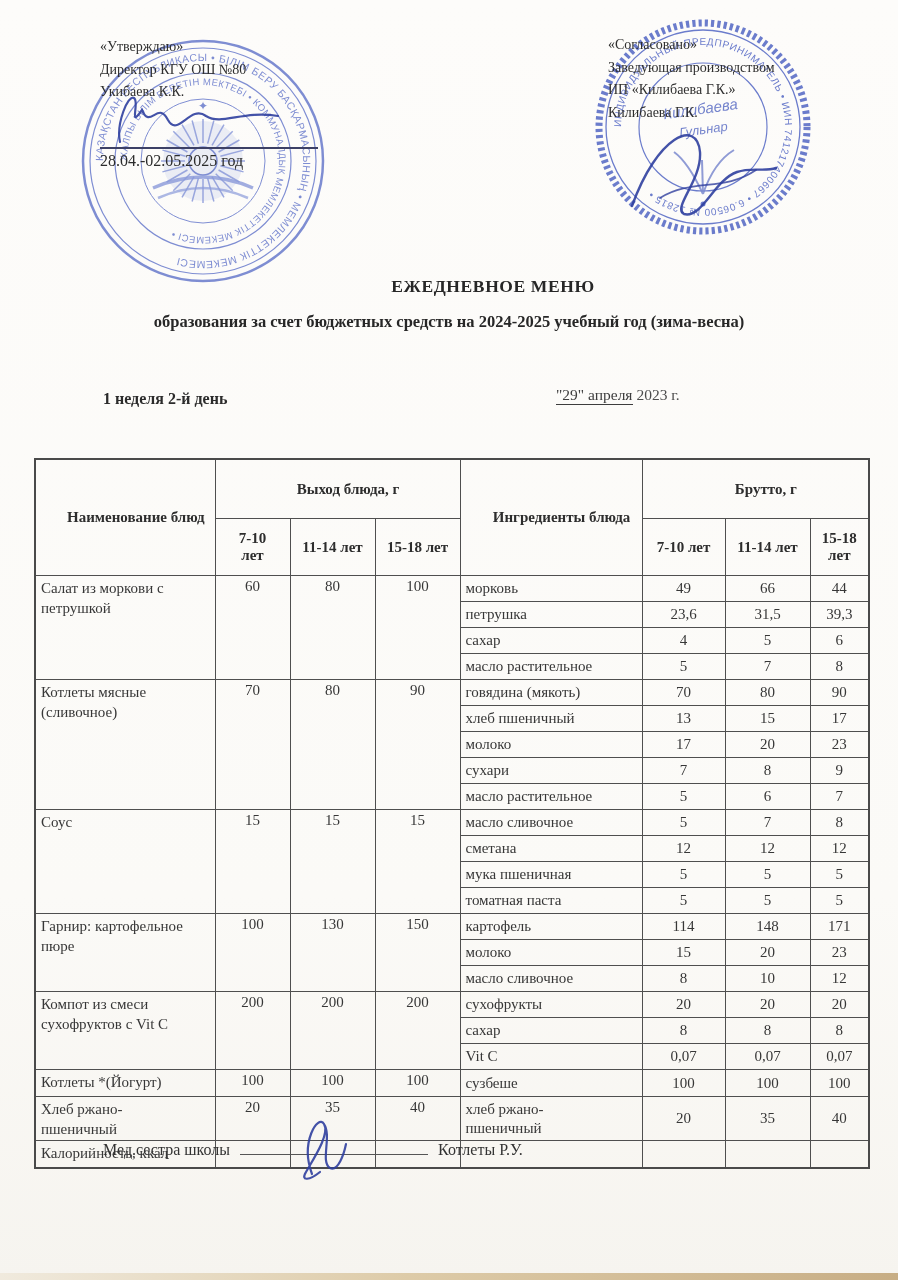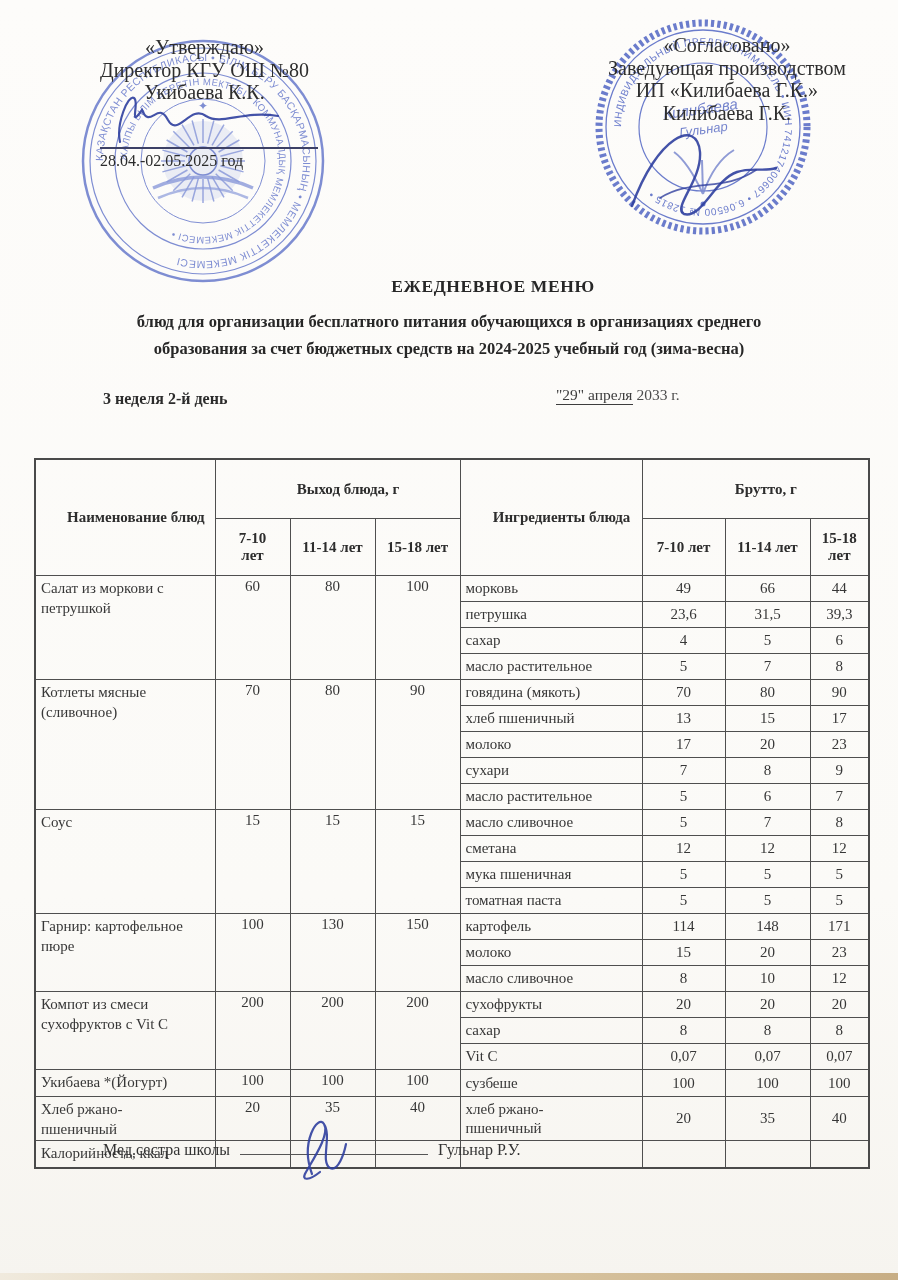--- a/index.html
+++ b/index.html
@@ -11,21 +11,21 @@
     overflow:hidden;
     font-family:"Liberation Serif","DejaVu Serif",serif;
     color:#3b3b3b;
   }
   .photo-edge{
     position:absolute;left:0;bottom:0;width:100%;height:7px;
     background:linear-gradient(90deg,#efe8da 0%,#d9c49c 45%,#bfa172 100%);
     opacity:.85;
   }
   
-  .corner-block{position:absolute;z-index:3;font-size:20px;line-height:22.5px;color:#2e2e2e;text-align:center;}
+  .corner-block{position:absolute;z-index:3;font-size:14px;line-height:22.5px;color:#2e2e2e;}
   .corner-block .line{white-space:nowrap;}
   #approve-block{left:100px;top:36px;}
   #agree-block{left:608px;top:34px;}
   .sig-rule{position:absolute;z-index:4;background:#3c4066;height:2px;}
   #approve-rule{left:100px;top:147px;width:218px;}
   #approve-date{position:absolute;left:100px;top:152px;z-index:4;font-size:16px;color:#2c2c2c;white-space:nowrap;}
   
   .stamp{position:absolute;z-index:1;}
   #stamp-left{left:68px;top:26px;opacity:.8;}
   #stamp-right{left:588px;top:12px;opacity:.85;}
@@ -165,26 +165,25 @@
   <svg class="signature" id="sig-manager" width="200" height="115" viewBox="0 0 200 115">
     <path d="M30,96 C55,26 95,8 98,42 C100,70 70,98 82,104 C100,109 112,70 135,62 C150,57 162,62 174,58" fill="none" stroke="#2f3f9e" stroke-width="2.4" stroke-linecap="round" opacity="0.9"></path>
     <path d="M58,88 C90,68 122,82 154,60" fill="none" stroke="#2f3f9e" stroke-width="1.8" stroke-linecap="round" opacity="0.8"></path>
   </svg>
   <svg class="signature" id="sig-nurse" width="90" height="78" viewBox="0 0 90 78">
     <path d="M34,66 C22,34 40,6 46,16 C52,26 36,50 28,64 C22,74 32,72 42,64 M46,16 C54,28 42,54 52,60 C60,64 66,46 68,36" fill="none" stroke="#2f3f9e" stroke-width="2.2" stroke-linecap="round" opacity="0.9"></path>
   </svg>
 
   <div id="doc-title">ЕЖЕДНЕВНОЕ МЕНЮ</div>
   <div id="doc-subtitle">
-    <div>блюд для организации бесплатного питания обучающихся в организациях среднего</div>
     <div>образования за счет бюджетных средств на 2024-2025 учебный год (зима-весна)</div>
   </div>
 
-  <div id="week-day">3 неделя 2-й день</div>
-  <div id="date-line"><span id="date-underlined">"29" апреля</span><span id="date-rest"> 2033 г.</span></div>
+  <div id="week-day">1 неделя 2-й день</div>
+  <div id="date-line"><span id="date-underlined">"29" апреля</span><span id="date-rest"> 2023 г.</span></div>
 
   <table id="menu-table">
       <colgroup>
         <col style="width: 180px;">
         <col style="width: 75px;">
         <col style="width: 85px;">
         <col style="width: 85px;">
         <col style="width: 182px;">
         <col style="width: 83px;">
         <col style="width: 85px;">
@@ -340,21 +339,21 @@
           <td class="num">8</td>
           <td class="num">8</td>
         </tr>
         <tr>
           <td class="ing">Vit C</td>
           <td class="num">0,07</td>
           <td class="num">0,07</td>
           <td class="num">0,07</td>
         </tr>
         <tr>
-          <td class="dish" rowspan="1">Укибаева *(Йогурт)</td>
+          <td class="dish" rowspan="1">Котлеты *(Йогурт)</td>
           <td class="out" rowspan="1">100</td>
           <td class="out" rowspan="1">100</td>
           <td class="out" rowspan="1">100</td>
           <td class="ing">сузбеше</td>
           <td class="num">100</td>
           <td class="num">100</td>
           <td class="num">100</td>
         </tr>
         <tr>
           <td class="dish" rowspan="1">Хлеб ржано-
@@ -375,17 +374,17 @@
           <td class="out" rowspan="1"></td>
           <td class="ing"></td>
           <td class="num"></td>
           <td class="num"></td>
           <td class="num"></td>
         </tr>
       </tbody>
     </table>
 
   <div id="footer-line">
-    <span>Мед.сестра школы</span><span class="sig-space"></span><span>Гульнар Р.У.</span>
+    <span>Мед.сестра школы</span><span class="sig-space"></span><span>Котлеты Р.У.</span>
   </div>
 
   <div class="photo-edge"></div>
 </div>
 
 </body></html>

